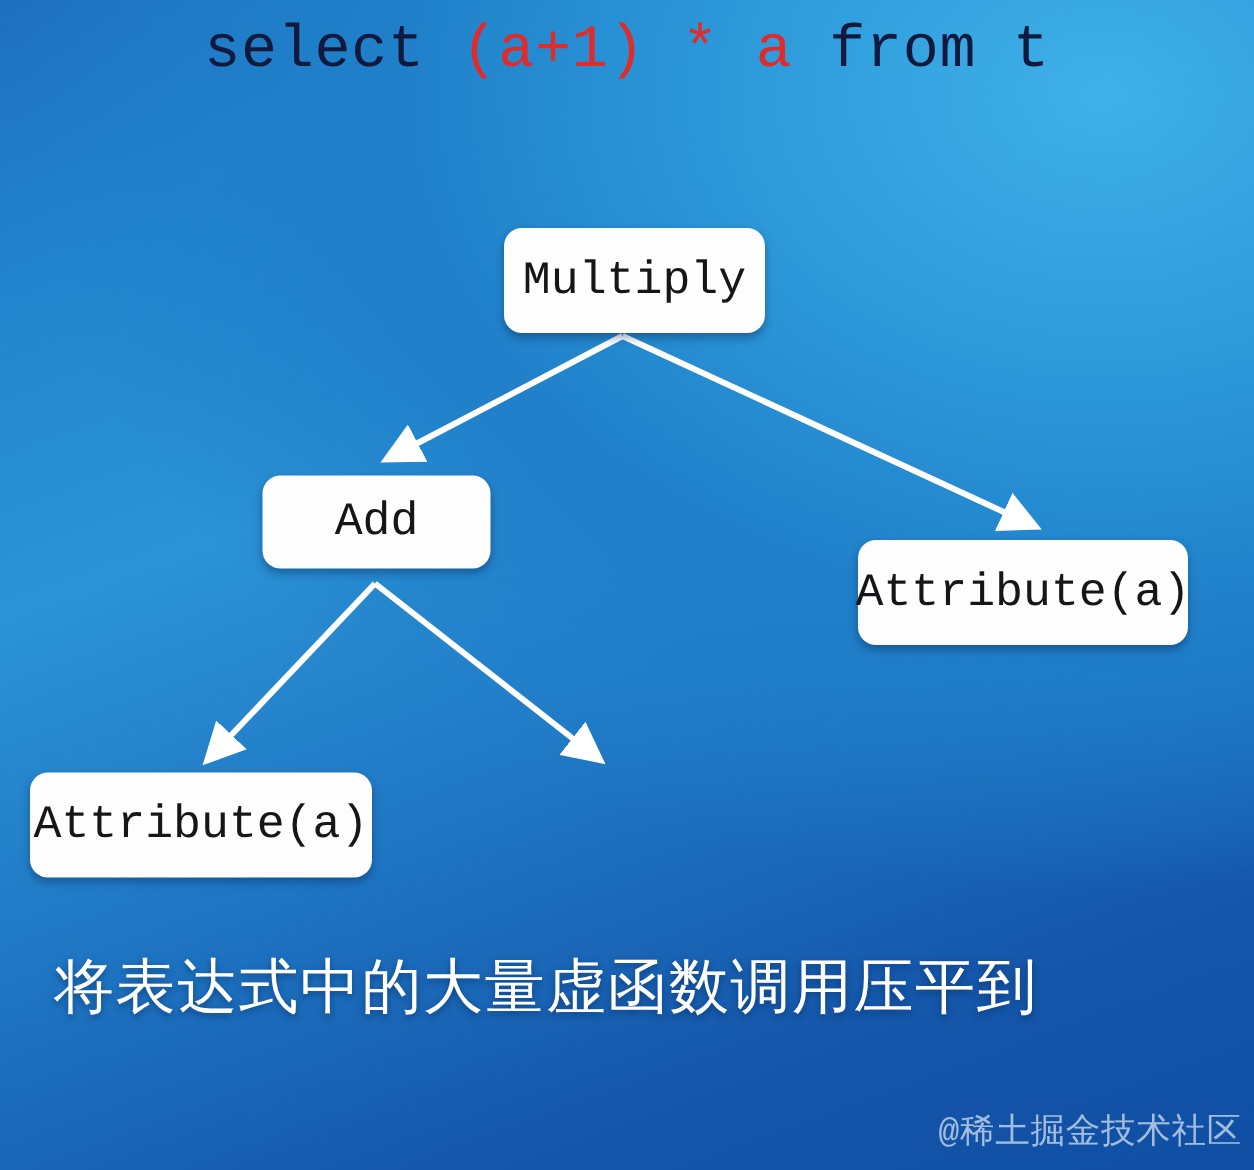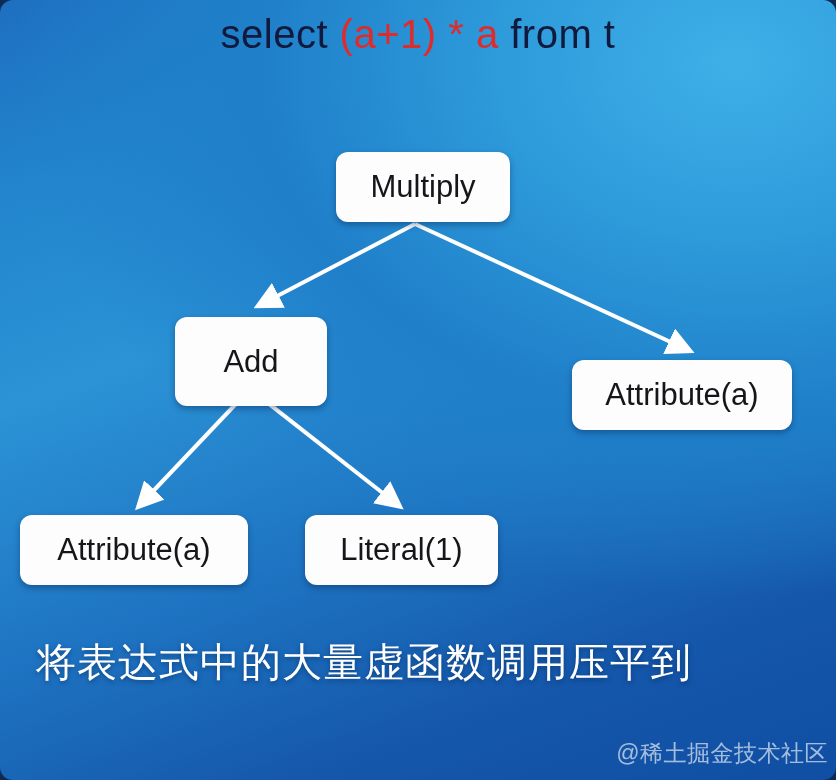--- a/index.html
+++ b/index.html
@@ -5,25 +5,24 @@
   html, body {
     margin: 0;
     padding: 0;
     background: #0d2b55;
   }
   #slide {
     position: relative;
     width: 836px;
     height: 780px;
     overflow: hidden;
-    font-family: Liberation Sans, sans-serif;
+    font-family: Liberation Mono, monospace;
     background:
       radial-gradient(120% 95% at 88% 8%, #3fb0e8 0%, #2d9ada 24%, #1f7fc9 48%, rgba(31,127,201,0) 72%),
       linear-gradient(160deg, #1e6fc0 0%, #2285cd 18%, #2b93d6 38%, #1e74c2 62%, #1557ab 82%, #0f4ea3 100%);
-    border-radius: 13px;
   }
   
   #title-bar {
     position: absolute;
     left: 0;
     top: 12px;
     width: 836px;
     text-align: center;
     font-size: 40px;
     letter-spacing: 0.5px;
@@ -104,35 +103,32 @@
 
     <line x1="250" y1="389" x2="140" y2="505" stroke="#ffffff" stroke-width="4" marker-end="url(#arrowhead)"></line>
 
     <line x1="250" y1="389" x2="398" y2="505" stroke="#ffffff" stroke-width="4" marker-end="url(#arrowhead)"></line>
   </svg>
 
   <div class="node" style="left:336px; top:152px; width:174px; height:70px;">
     <span>Multiply</span>
   </div>
 
-  <div class="node" style="left:175px; top:317px; width:152px; height:89px;">
+  <div class="node" style="left:175px; top:317px; width:152px; height:62px;">
     <span>Add</span>
   </div>
 
   <div class="node" style="left:572px; top:360px; width:220px; height:70px;">
     <span>Attribute(a)</span>
   </div>
 
   <div class="node" style="left:20px; top:515px; width:228px; height:70px;">
     <span>Attribute(a)</span>
   </div>
 
-  <div class="node" style="left:305px; top:515px; width:193px; height:70px;">
-    <span>Literal(1)</span>
-  </div>
 
   <div id="caption">
     <span class="cap-line">将表达式中的大量虚函数调用压平到</span>
   </div>
 
   <div id="watermark">@稀土掘金技术社区</div>
 
 </div>
 
 </body></html>

